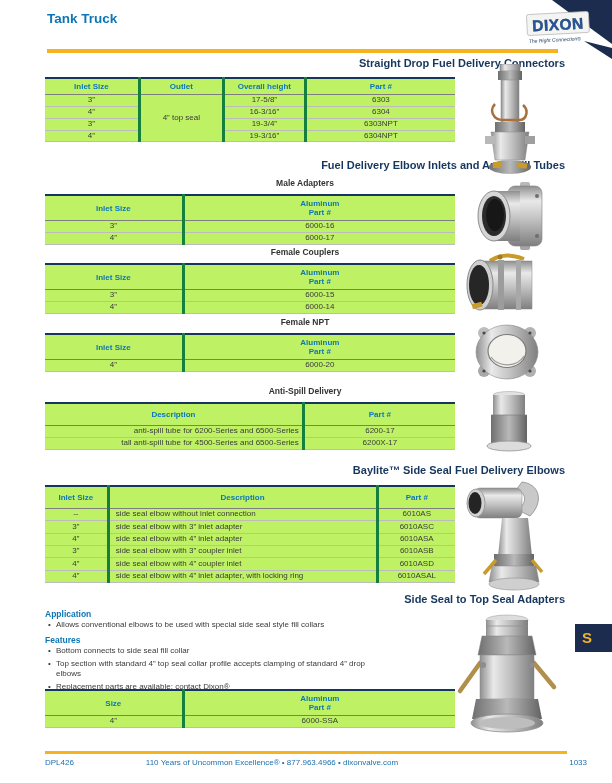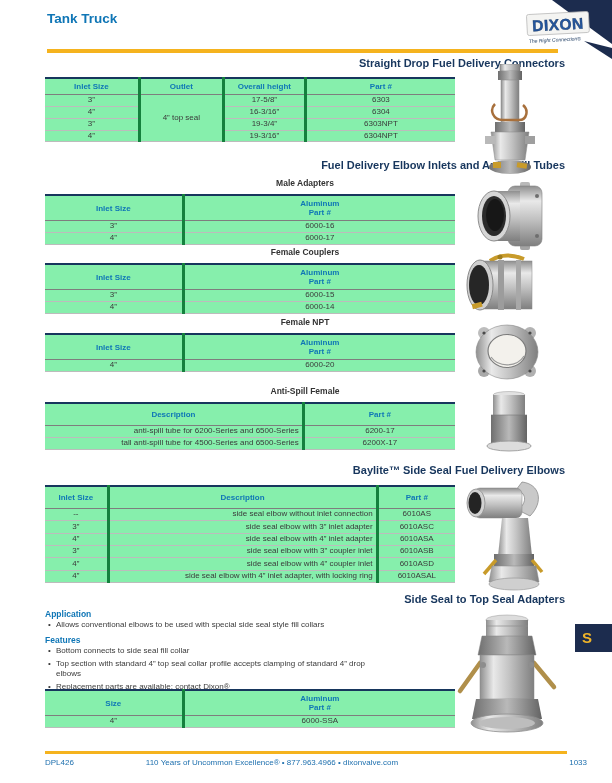--- a/index.html
+++ b/index.html
@@ -4,30 +4,30 @@
 <style>
   *{margin:0;padding:0;box-sizing:border-box}
   html,body{background:#ffffff}
   body{font-family:"Liberation Sans",sans-serif}
   .page{position:relative;width:612px;height:783px;background:#fff;overflow:hidden}
   .abs{position:absolute}
   .page-title{color:#0f76b6;font-size:13.5px;font-weight:bold}
   .rule{background:#f5b31e}
   .title{color:#17365d;font-weight:bold;font-size:11px;text-align:right;width:520px}
   .subtitle{color:#333;font-weight:bold;font-size:8.5px;text-align:center;width:520px}
-  .t{border-collapse:collapse;table-layout:fixed;width:410px;border-top:2.5px solid #17365d;background:#86efac}
+  .t{border-collapse:collapse;table-layout:fixed;width:410px;border-top:2.5px solid #17365d;background:#bef264}
   .t th{color:#0f76b6;font-size:8px;font-weight:bold;text-align:center;vertical-align:middle;
         border-bottom:1px solid #7e7e7e;padding:3px 2px;line-height:1.15}
   .t.tall th{padding:6px 2px}
   .t td{color:#3a3a3a;font-size:8px;text-align:center;vertical-align:middle;
         border-bottom:1px solid #bcbcbc;padding:1px 3px;height:11px;line-height:1.1}
   .t.roomy td{height:12.3px}
   .t th+th,.t td+td{border-left:3px solid #15803d}
   .t.left1 td:first-child{text-align:right;padding-left:6px}
-  .t.left2 td:nth-child(2){text-align:right;padding-left:6px}
+  .t.left2 td:nth-child(2){text-align:left;padding-left:6px}
   .h-blue{color:#0f76b6;font-size:8.5px;font-weight:bold}
   .blist{list-style:none}
   .blist li{font-size:8px;color:#3a3a3a;position:relative;padding-left:11px;margin-bottom:2.5px;line-height:1.3}
   .blist li::before{content:"•";position:absolute;left:3px;color:#3a3a3a}
   .side-tab{background:#1c2c4e;color:#f0b429;font-weight:bold;font-size:15px;line-height:28px;padding-left:7px}
   .footer-text{color:#1d6fae;font-size:8px}
   svg text{font-family:"Liberation Sans",sans-serif}
 </style>
 </head>
 <body>
@@ -183,21 +183,21 @@
     </tr>
       </thead>
     <tbody>
         <tr>
           <td>4”</td>
           <td>6000-20</td>
         </tr>
       </tbody>
   </table>
 
-  <div class="abs subtitle" style="left:45px;top:386px">Anti-Spill Female</div>
+  <div class="abs subtitle" style="left:45px;top:386px">Anti-Spill Delivery</div>
   <table class="abs t tall left1" style="left:45px;top:402px">
     <colgroup>
         <col style="width:63%">
         <col style="width:37%">
       </colgroup>
     <thead>
         <tr>
       <th>Description</th>
       <th>Part #</th>
     </tr>

